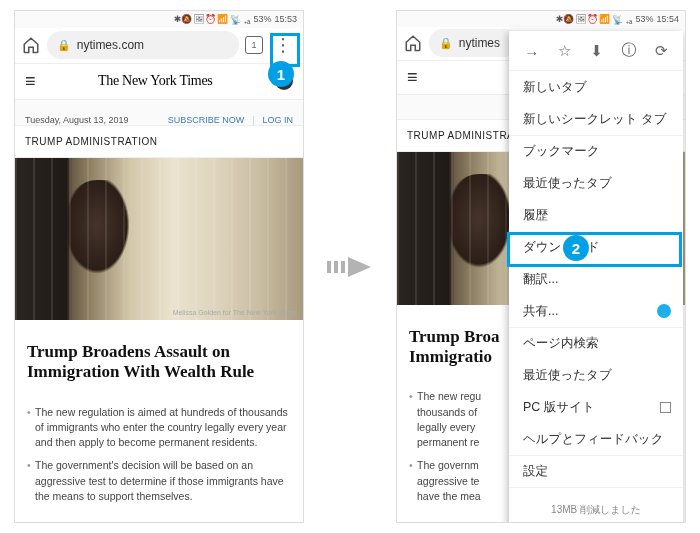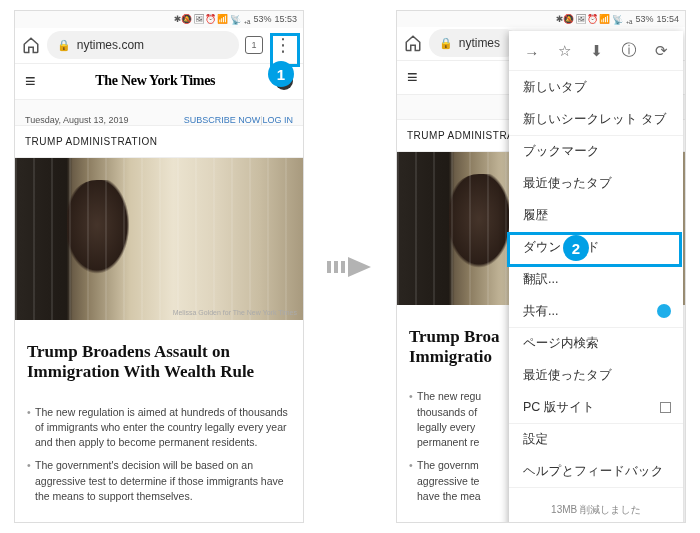--- a/index.html
+++ b/index.html
@@ -8,25 +8,25 @@
 .phone{width:290px;height:513px;background:#fff;border:1px solid #ddd;position:relative;overflow:hidden;display:flex;flex-direction:column}
 .statusbar{height:18px;background:#fafafa;display:flex;justify-content:flex-end;align-items:center;padding:0 6px;font-size:9px;color:#555;gap:3px}
 .statusbar .sig{letter-spacing:-1px}
 .addrbar{height:38px;display:flex;align-items:center;padding:0 6px;gap:6px;background:#fff;border-bottom:1px solid #eee}
 .home-icon{width:20px;height:20px;display:flex;align-items:center;justify-content:center}
 .url-pill{flex:1;height:28px;background:#f1f1f1;border-radius:14px;display:flex;align-items:center;padding:0 10px;gap:6px;font-size:12px;color:#333}
 .lock{font-size:11px}
 .more-btn{width:28px;height:28px;display:flex;align-items:center;justify-content:center;font-size:18px;color:#555}
 .header-row{height:38px;display:flex;align-items:center;justify-content:space-between;padding:0 10px;border-bottom:1px solid #eee}
 .hamburger{font-size:18px;color:#333}
-.logo{font-family:"Times New Roman",serif;font-weight:bold;font-size:14px;letter-spacing:-0.3px}
+.logo{font-family:"Times New Roman",serif;font-weight:normal;font-size:14px;letter-spacing:-0.3px}
 .avatar{width:18px;height:18px;border-radius:50%;background:#333}
 .date-row{height:28px;display:flex;align-items:flex-end;justify-content:space-between;padding:0 10px;font-size:9px;background:#fafafa;border-bottom:1px solid #eee}
 .date-row .date{color:#555}
-.date-row .links{color:#3b7bbf;display:flex;gap:0}
+.date-row .links{color:#3b7bbf;display:flex;gap:8px}
 .kicker{padding:10px;font-size:10px;font-weight:normal;letter-spacing:0.5px;color:#222;border-bottom:1px solid #eee}
 .photo{height:172px;background:linear-gradient(90deg,#2a2520 0%,#1f1a15 18%,#6b5d48 20%,#8a7b5f 25%,#d4c8ab 40%,#ebe3cf 55%,#ded4bd 70%,#c9bda2 85%,#a89a7e 100%);position:relative;overflow:hidden}
 .photo::before{content:"";position:absolute;left:52px;top:22px;width:70px;height:150px;background:radial-gradient(ellipse 50px 75px at 30px 45px,#45342a 0%,#2b1e17 60%,transparent 65%);border-radius:30px 30px 0 0}
 .photo::after{content:"";position:absolute;left:0;right:0;top:0;bottom:0;background:repeating-linear-gradient(90deg,rgba(255,255,255,0.1) 0,rgba(255,255,255,0.1) 2px,transparent 2px,transparent 18px)}
 .credit{position:absolute;right:6px;bottom:4px;font-size:7px;color:#aaa;z-index:2}
 .headline{font-family:"Times New Roman",serif;font-weight:bold;font-size:17px;line-height:1.2;padding:22px 12px;color:#111}
 .bullets{padding:0 12px 10px;font-size:10.5px;color:#444;line-height:1.45}
 .bullets .b{position:relative;padding-left:8px;margin-bottom:8px}
 .bullets .b::before{content:"•";position:absolute;left:0;top:0;color:#999}
 .arrow{width:60px;display:flex;align-items:center;justify-content:center;color:#b3b3b3}
@@ -156,21 +156,21 @@
       <div class="menu-item">
           <span>共有...</span>
           <span class="share-dot"></span>
         </div>
       <div class="menu-item sep">ページ内検索</div>
       <div class="menu-item">最近使ったタブ</div>
       <div class="menu-item">
           <span>PC 版サイト</span>
           <span class="chk"></span>
         </div>
+      <div class="menu-item">ヘルプとフィードバック</div>
       <div class="menu-item sep">設定</div>
-      <div class="menu-item">ヘルプとフィードバック</div>
       <div class="menu-footer">13MB 削減しました</div>
     </div>
 
     <div class="hl hl2"></div>
     <div class="badge badge2">2</div>
   </div>
 </div>
 
 </body></html>

